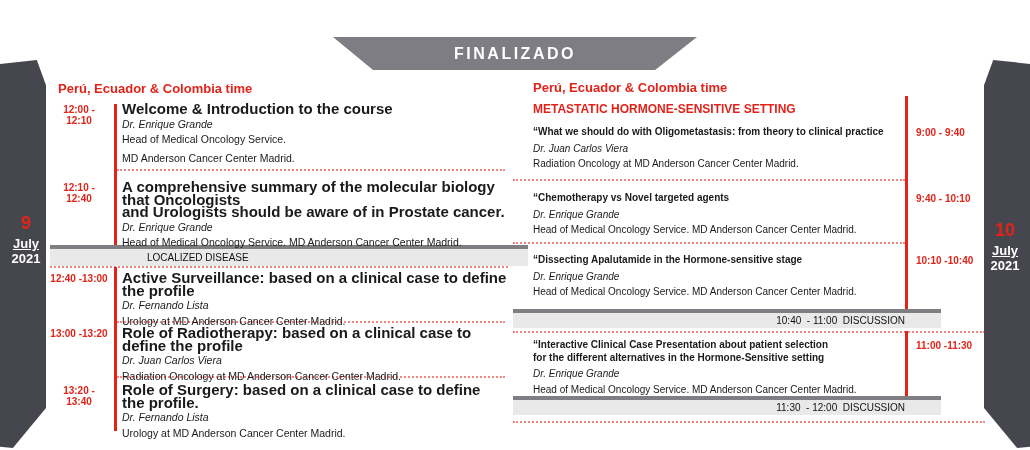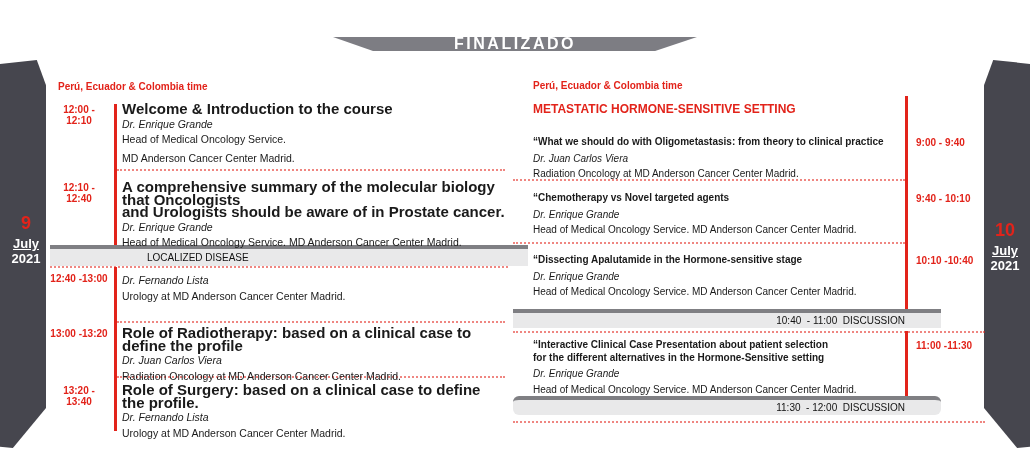--- a/index.html
+++ b/index.html
@@ -1,37 +1,37 @@
 <!DOCTYPE html>
 <html><head>
 <meta charset="utf-8">
 <style>
   html,body{margin:0;padding:0;background:#fff;}
   .stage{position:relative;width:1030px;height:450px;background:#ffffff;overflow:hidden;
          font-family:"Liberation Sans","DejaVu Sans",sans-serif;color:#1a1a1a;}
 
   
-  .banner{position:absolute;left:333px;top:37px;width:364px;height:14px;background:#7d7d83;
+  .banner{position:absolute;left:333px;top:37px;width:364px;height:33px;background:#7d7d83;
           clip-path:polygon(0 0,100% 0,88.5% 100%,11% 100%);
           display:flex;align-items:center;justify-content:center;
           color:#fff;font-weight:bold;font-size:16px;letter-spacing:2.5px;}
 
   
   .ribbon{position:absolute;top:60px;width:46px;height:388px;background:#46464e;}
   .ribbon.left{left:0;clip-path:polygon(0 1%,80% 0,100% 6.5%,100% 89.7%,28% 100%,0 99.7%);}
   .ribbon.right{right:0;clip-path:polygon(0 6.5%,20% 0,100% 1%,100% 99.7%,72% 100%,0 89.7%);}
   .dateblock{position:absolute;left:0;width:100%;text-align:center;}
   .ribbon.left .dateblock{top:153px;padding-left:6px;box-sizing:border-box;}
   .ribbon.right .dateblock{top:160px;padding-right:4px;box-sizing:border-box;}
   .dateblock .day{font-size:18px;line-height:20px;font-weight:bold;color:#e2231a;}
   .dateblock .month{font-size:13px;line-height:15px;font-weight:bold;color:#fff;margin-top:3px;text-decoration:underline;}
   .dateblock .year{font-size:13px;line-height:15px;font-weight:bold;color:#fff;}
 
   
-  .tz{position:absolute;font-weight:bold;font-size:10px;color:#e2231a;}
+  .tz{position:absolute;font-weight:bold;font-size:13px;color:#e2231a;}
   .tz.l{left:58px;top:81px;} .tz.r{left:533px;top:80px;}
   .meta-heading{position:absolute;left:533px;top:102px;font-weight:bold;font-size:12px;color:#e2231a;text-align:right;}
 
   
   .redline{position:absolute;width:3px;background:#e2231a;}
   .rl-l1{left:114px;top:104px;height:141px;}
   .rl-l2{left:114px;top:267px;height:164px;}
   .rl-r1{left:905px;top:96px;height:219px;}
   .rl-r2{left:905px;top:331px;height:70px;}
 
@@ -43,39 +43,39 @@
   .dot.l4{left:117px;top:376px;width:388px;}
   .dot.r1{left:513px;top:179px;width:392px;}
   .dot.r2{left:513px;top:242px;width:392px;}
   .dot.r3{left:513px;top:331px;width:472px;}
   .dot.r4{left:513px;top:421px;width:472px;}
 
   
   .secbar{position:absolute;background:#e9e9ea;border-top:4px solid #7f7f83;font-size:10px;color:#111;box-sizing:content-box;}
   .secbar.localized{left:50px;top:245px;width:458px;height:17px;line-height:17px;padding-left:97px;width:381px;}
   .secbar.disc{left:513px;width:392px;height:15px;line-height:15px;text-align:right;padding-right:36px;white-space:pre;}
-  .secbar.disc1{top:309px;} .secbar.disc2{top:396px;border-radius:6px;}
+  .secbar.disc1{top:309px;} .secbar.disc2{top:396px;}
 
   
   .lsession{position:absolute;left:50px;display:flex;}
   .lsession .time{width:58px;text-align:center;font-weight:bold;font-size:10px;color:#e2231a;padding-top:1px;flex:none;}
   .lsession .content{margin-left:14px;width:385px;}
   .ls1{top:103px;} .ls2{top:181px;} .ls3{top:272px;} .ls4{top:327px;} .ls5{top:384px;}
   .content .title{font-weight:bold;font-size:15px;line-height:12.5px;white-space:pre-line;color:#1a1a1a;}
   .content .speaker{font-style:italic;font-size:10.5px;line-height:11.5px;margin-top:3px;}
   .content .detail{font-size:10.5px;line-height:19px;white-space:pre-line;}
 
   
   .rsession{position:absolute;left:533px;width:452px;}
   .rsession .time{position:absolute;left:383px;top:1px;width:69px;font-weight:bold;font-size:10px;color:#e2231a;}
   .rsession .content{width:375px;}
   .rsession .content .title{font-size:10px;}
   .rsession .content .speaker{font-size:10px;margin-top:4px;}
   .rsession .content .detail{font-size:10px;}
-  .rs1{top:136px;} .rs2{top:192px;} .rs3{top:254px;} .rs4{top:339px;}
+  .rs1{top:126px;} .rs2{top:192px;} .rs3{top:254px;} .rs4{top:339px;}
 </style>
 </head>
 <body>
 
 <div class="stage">
 
   <div class="banner">
     <span>FINALIZADO</span>
   </div>
 
@@ -133,20 +133,21 @@
       <div class="title">A comprehensive summary of the molecular biology that Oncologists
 and Urologists should be aware of in Prostate cancer.</div>
       <div class="speaker">Dr. Enrique Grande</div>
       <div class="detail">Head of Medical Oncology Service. MD Anderson Cancer Center Madrid.</div>
     </div>
   </div>
 
   <div class="lsession ls3">
     <div class="time">12:40 -13:00</div>
     <div class="content">
+      <div class="title">Active Surveillance: based on a clinical case to define the profile</div>
       <div class="speaker">Dr. Fernando Lista</div>
       <div class="detail">Urology at MD Anderson Cancer Center Madrid.</div>
     </div>
   </div>
 
   <div class="lsession ls4">
     <div class="time">13:00 -13:20</div>
     <div class="content">
       <div class="title">Role of Radiotherapy: based on a clinical case to define the profile</div>
       <div class="speaker">Dr. Juan Carlos Viera</div>

